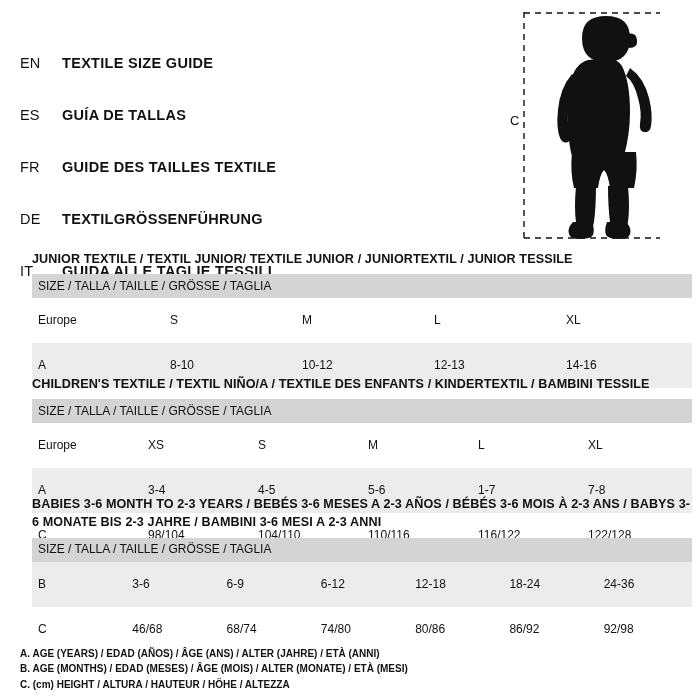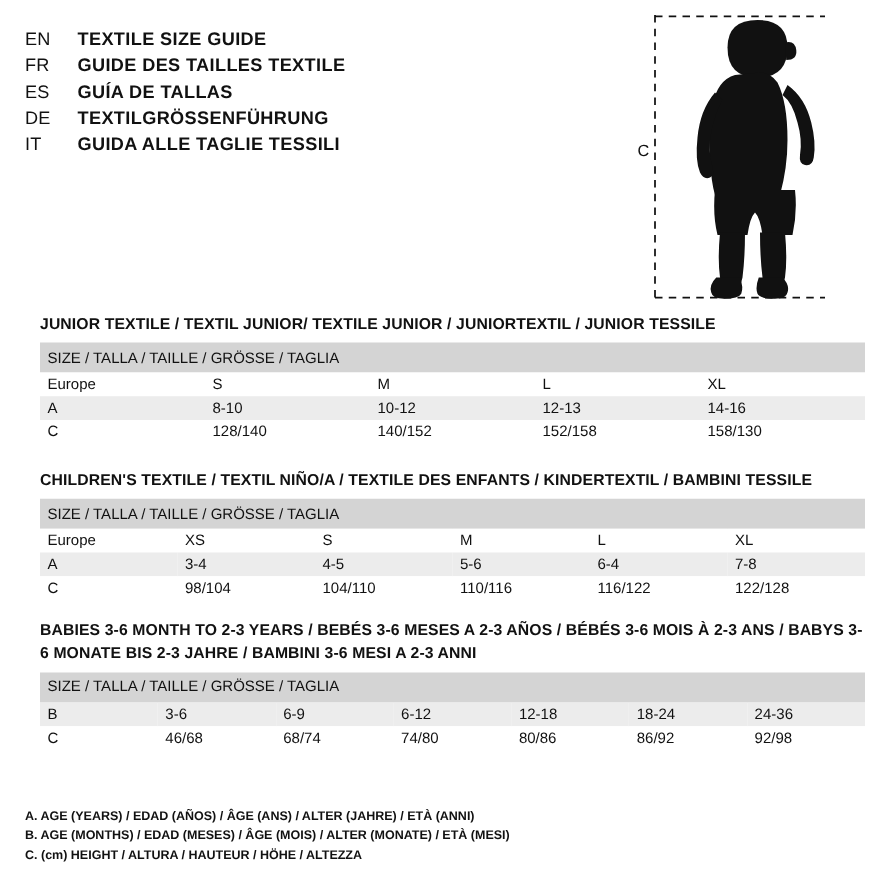--- a/index.html
+++ b/index.html
@@ -32,20 +32,21 @@
     display: flex;
     align-items: baseline;
     margin-bottom: 5px;
     font-size: 14.5px;
     letter-spacing: 0.2px;
   }
   .lang-code {
     width: 42px;
     flex: 0 0 42px;
     font-weight: 400;
+    margin-top: 31px;
   }
   .lang-title {
     font-weight: 700;
     letter-spacing: 0.3px;
   }
 
   
   .figure-area {
     position: absolute;
     right: 20px;
@@ -87,21 +88,21 @@
     font-size: 12px;
     table-layout: fixed;
   }
   table.size tr.head td {
     background: #d4d4d4;
     font-weight: 400;
     padding: 4px 6px;
     height: 16px;
   }
   table.size td {
-    padding: 2px 6px;
+    padding: 15px 6px;
     vertical-align: middle;
     line-height: 1.25;
   }
   table.size tr.band td {
     background: #ececec;
   }
   table.size tr.plain td {
     background: #ffffff;
   }
   .col-label {
@@ -129,26 +130,26 @@
 <body>
 
 <div class="page">
 
   <div class="lang-block">
     <div class="lang-row">
       <span class="lang-code">EN</span>
       <span class="lang-title">TEXTILE SIZE GUIDE</span>
     </div>
     <div class="lang-row">
+      <span class="lang-code">ES</span>
+      <span class="lang-title">GUÍA DE TALLAS</span>
+    </div>
+    <div class="lang-row">
       <span class="lang-code">FR</span>
       <span class="lang-title">GUIDE DES TAILLES TEXTILE</span>
-    </div>
-    <div class="lang-row">
-      <span class="lang-code">ES</span>
-      <span class="lang-title">GUÍA DE TALLAS</span>
     </div>
     <div class="lang-row">
       <span class="lang-code">DE</span>
       <span class="lang-title">TEXTILGRÖSSENFÜHRUNG</span>
     </div>
     <div class="lang-row">
       <span class="lang-code">IT</span>
       <span class="lang-title">GUIDA ALLE TAGLIE TESSILI</span>
     </div>
   </div>
@@ -228,21 +229,21 @@
         <td>S</td>
         <td>M</td>
         <td>L</td>
         <td>XL</td>
       </tr>
       <tr class="band">
         <td class="col-label">A</td>
         <td>3-4</td>
         <td>4-5</td>
         <td>5-6</td>
-        <td>6-4</td>
+        <td>1-7</td>
         <td>7-8</td>
       </tr>
       <tr class="plain">
         <td class="col-label">C</td>
         <td>98/104</td>
         <td>104/110</td>
         <td>110/116</td>
         <td>116/122</td>
         <td>122/128</td>
       </tr>

